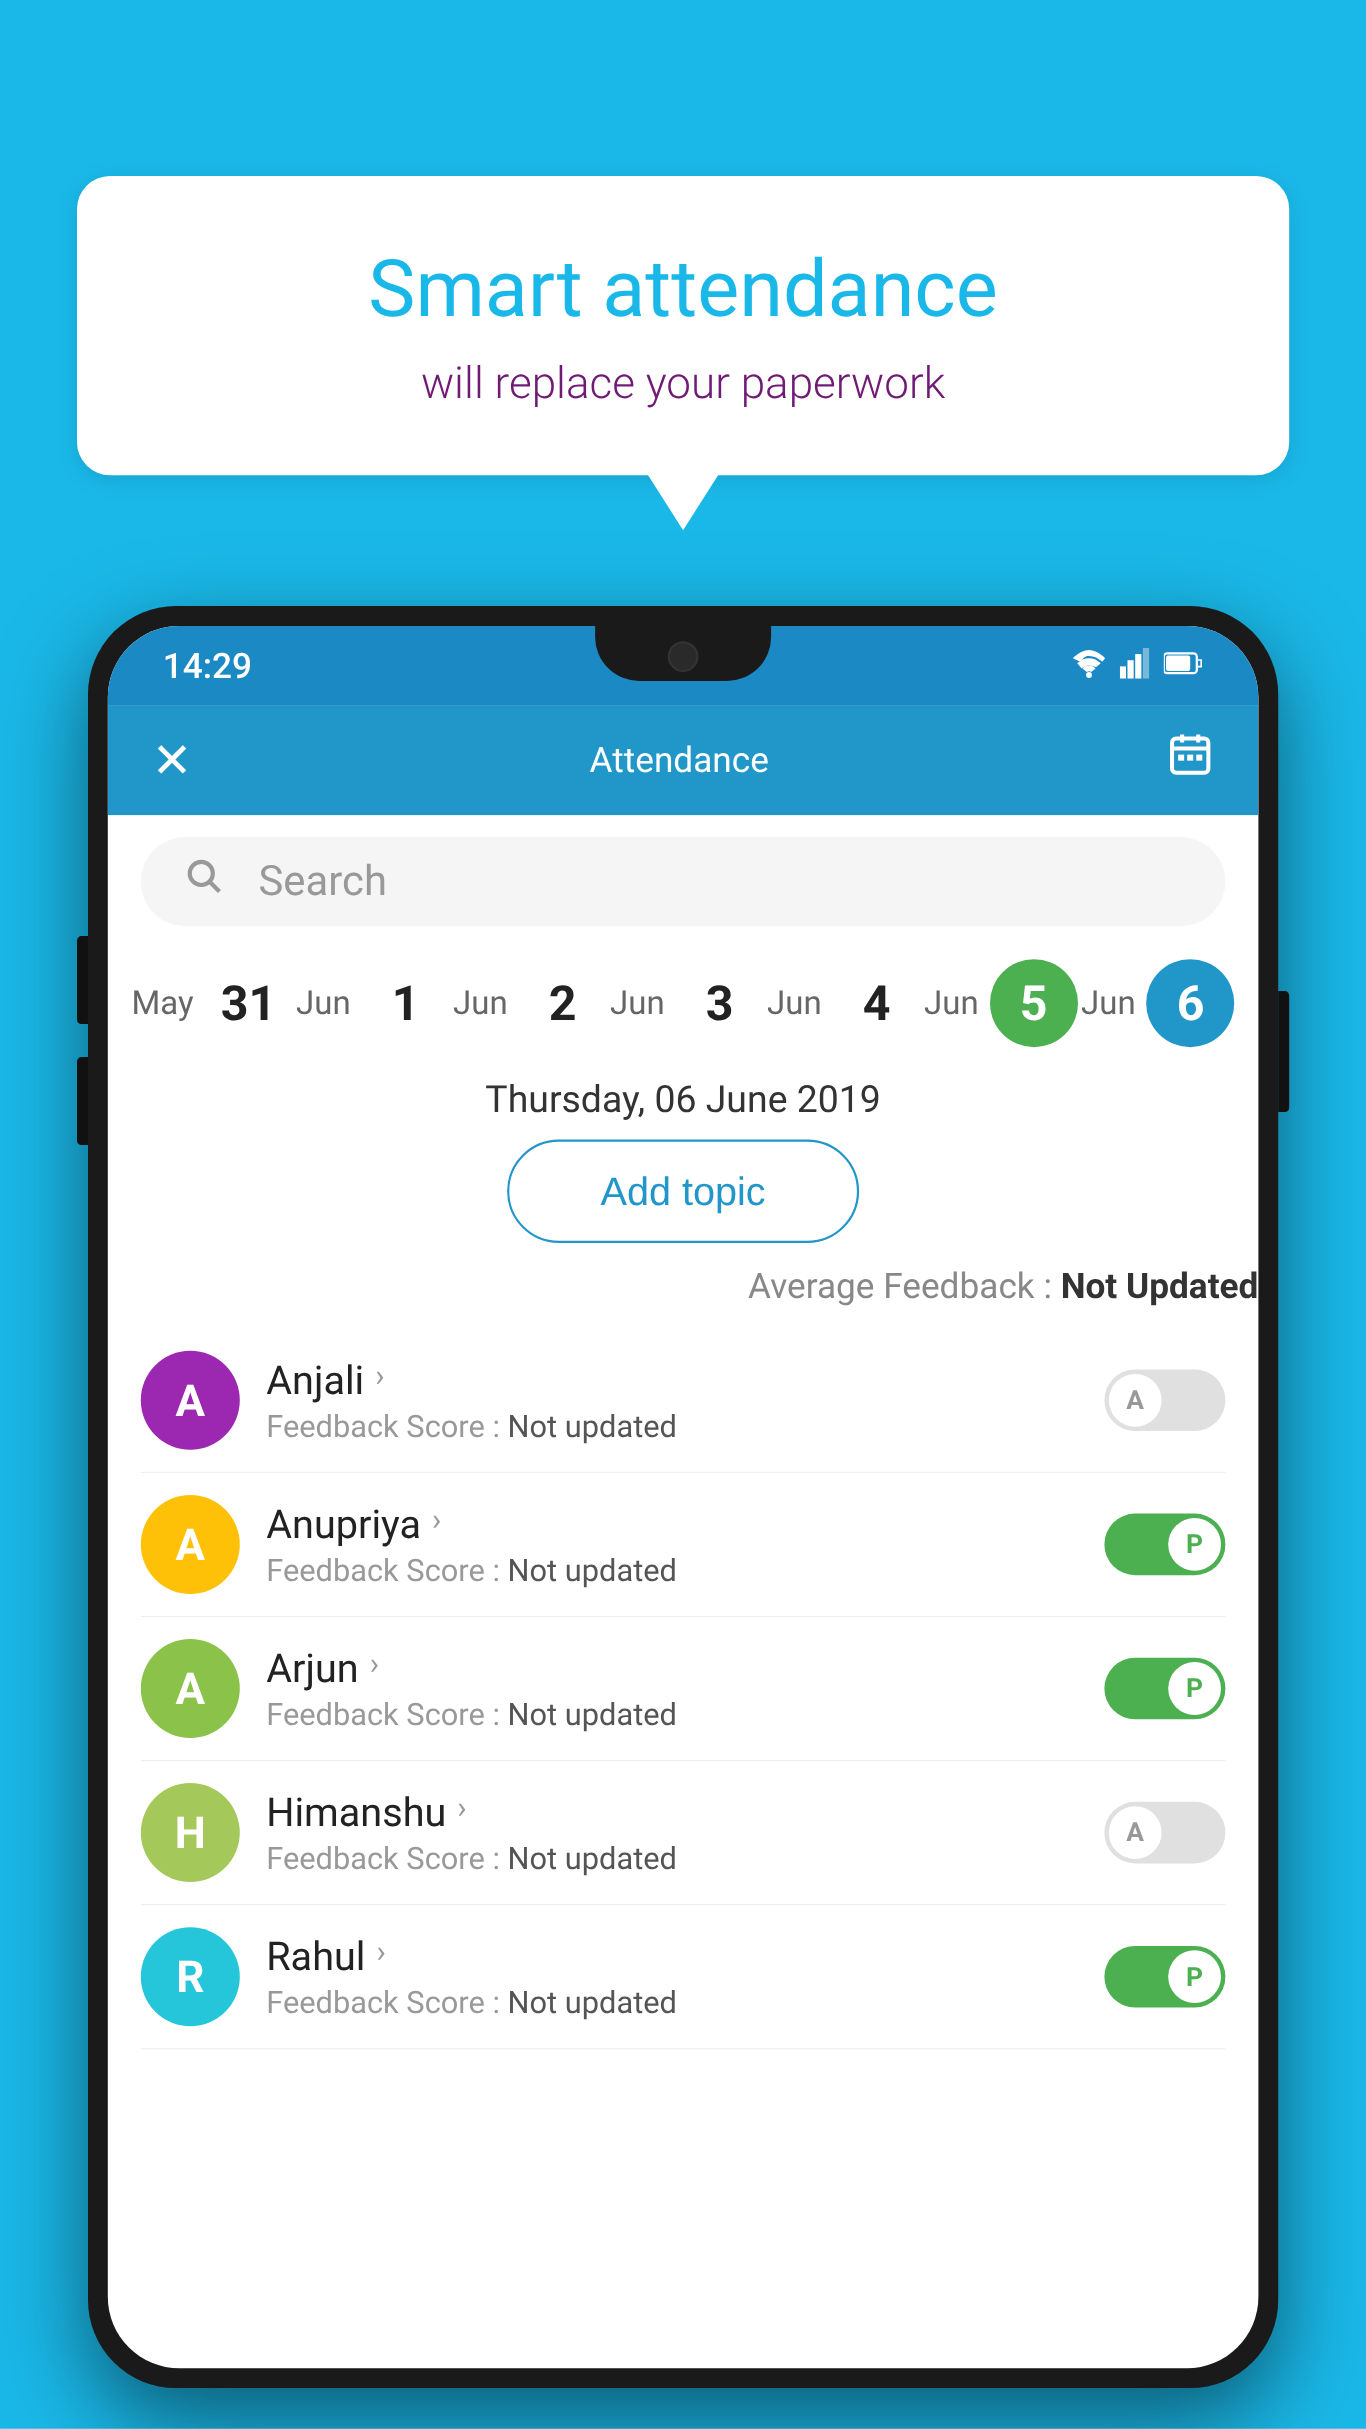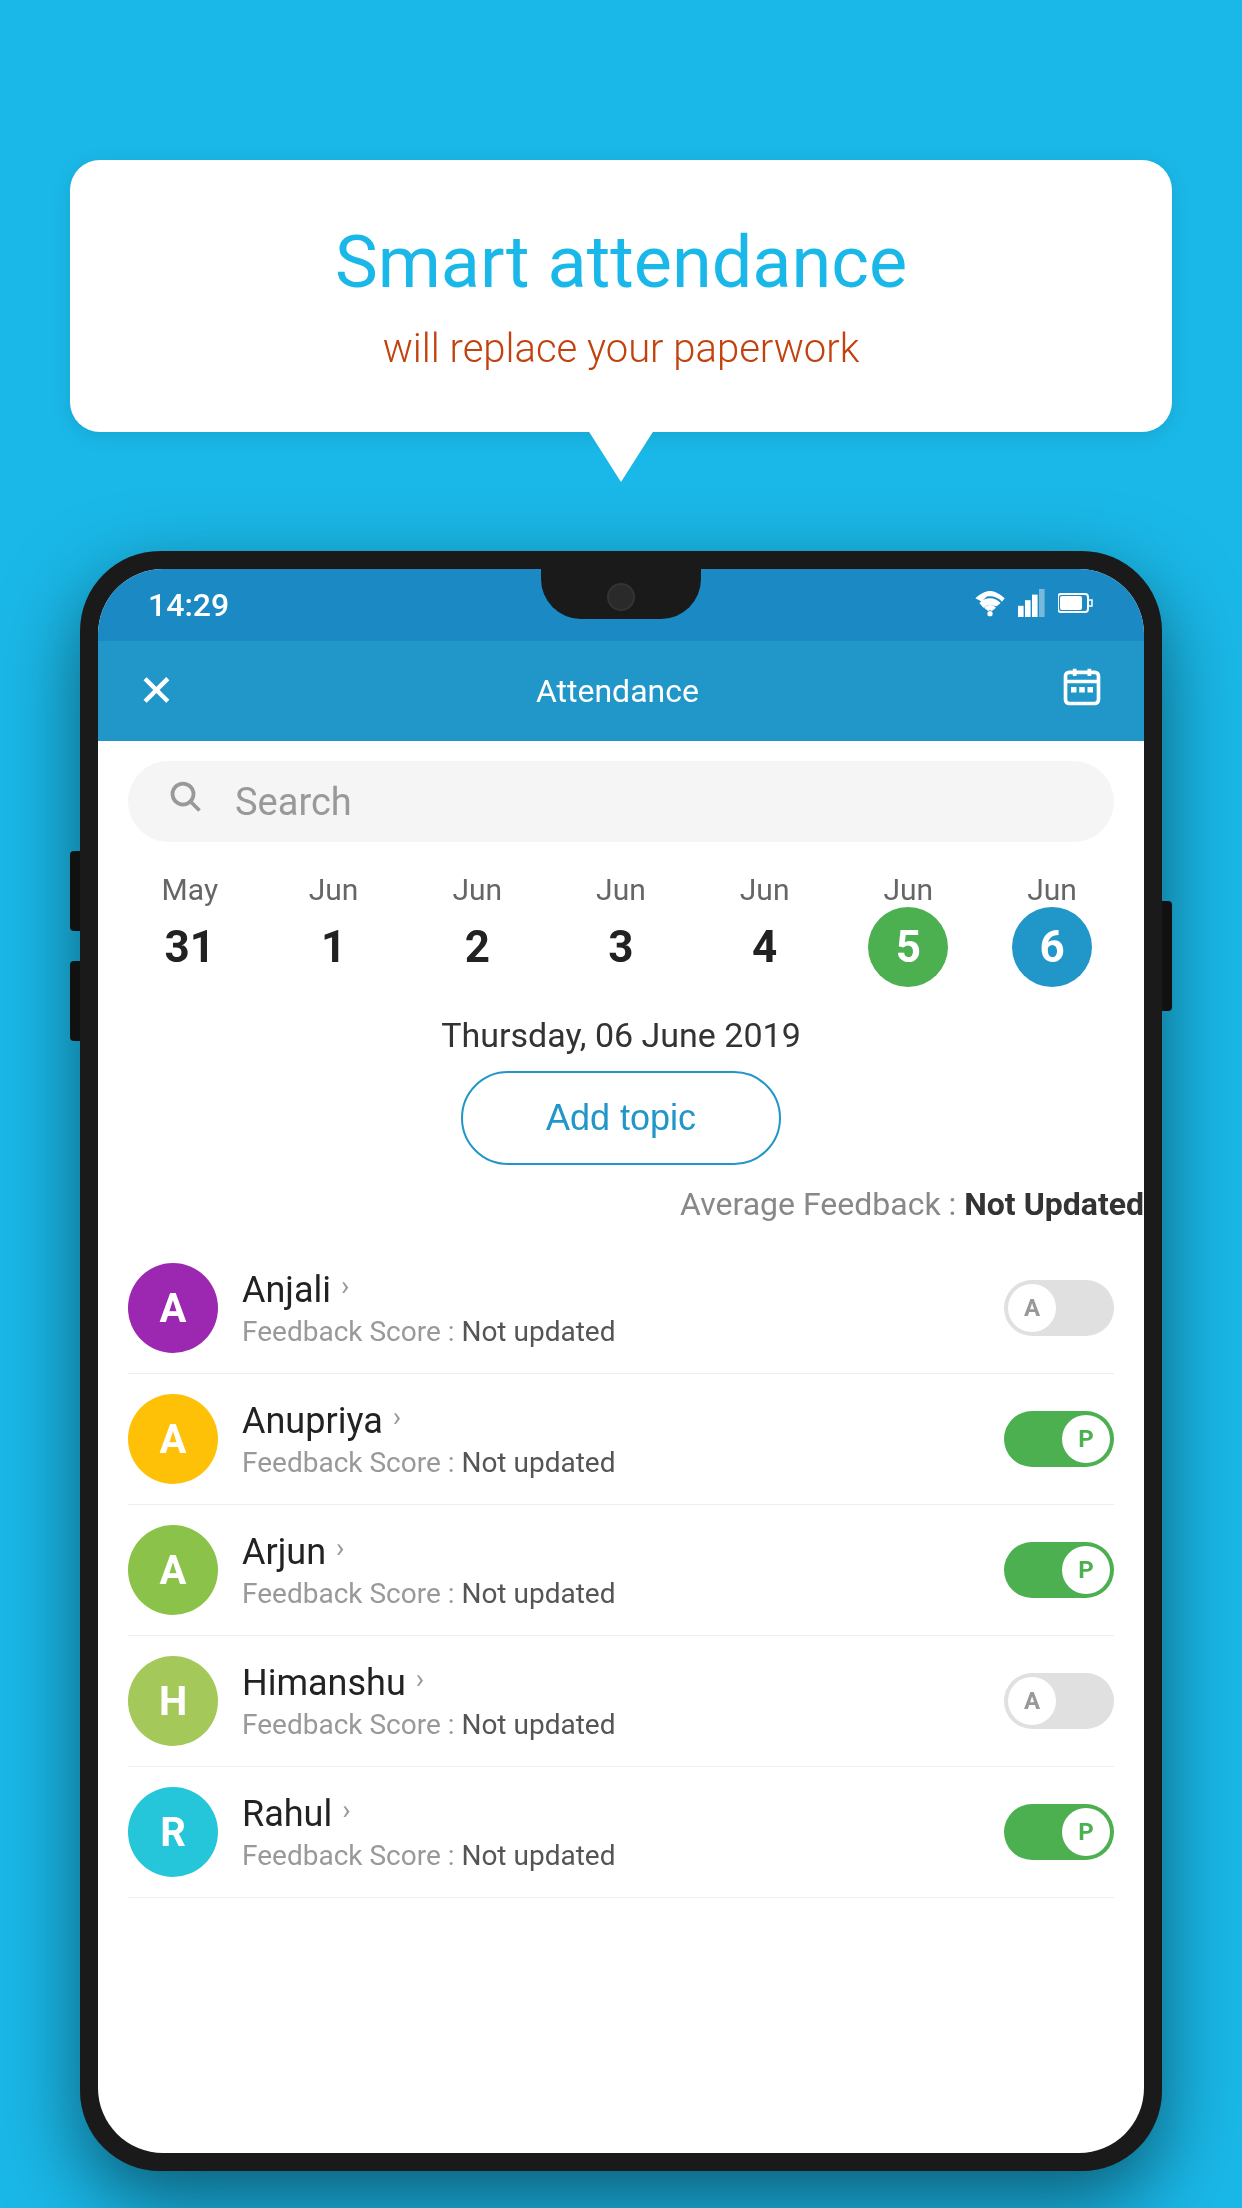--- a/index.html
+++ b/index.html
@@ -40,21 +40,21 @@
       border-top: 55px solid white;
     }
     .speech-bubble-title {
       font-size: 72px;
       color: #1ab8e8;
       font-weight: 400;
       margin-bottom: 20px;
     }
     .speech-bubble-subtitle {
       font-size: 40px;
-      color: #c2410c;
+      color: #701a75;
       font-weight: 300;
     }
 
     
     .phone-mockup {
       position: absolute;
       top: 540px;
       left: 80px;
       right: 80px;
       bottom: 0;
@@ -166,22 +166,23 @@
     }
 
     
     .calendar-strip {
       display: flex;
       justify-content: space-around;
       padding: 10px 20px 0;
     }
     .cal-day {
       display: flex;
-      flex-direction: column;
-      align-items: center;
+      flex-direction: row;
+      align-items: center;
+      gap: 10px;
     }
     .cal-month {
       font-size: 30px;
       color: #666;
     }
     .cal-date {
       width: 80px;
       height: 80px;
       display: flex;
       align-items: center;

